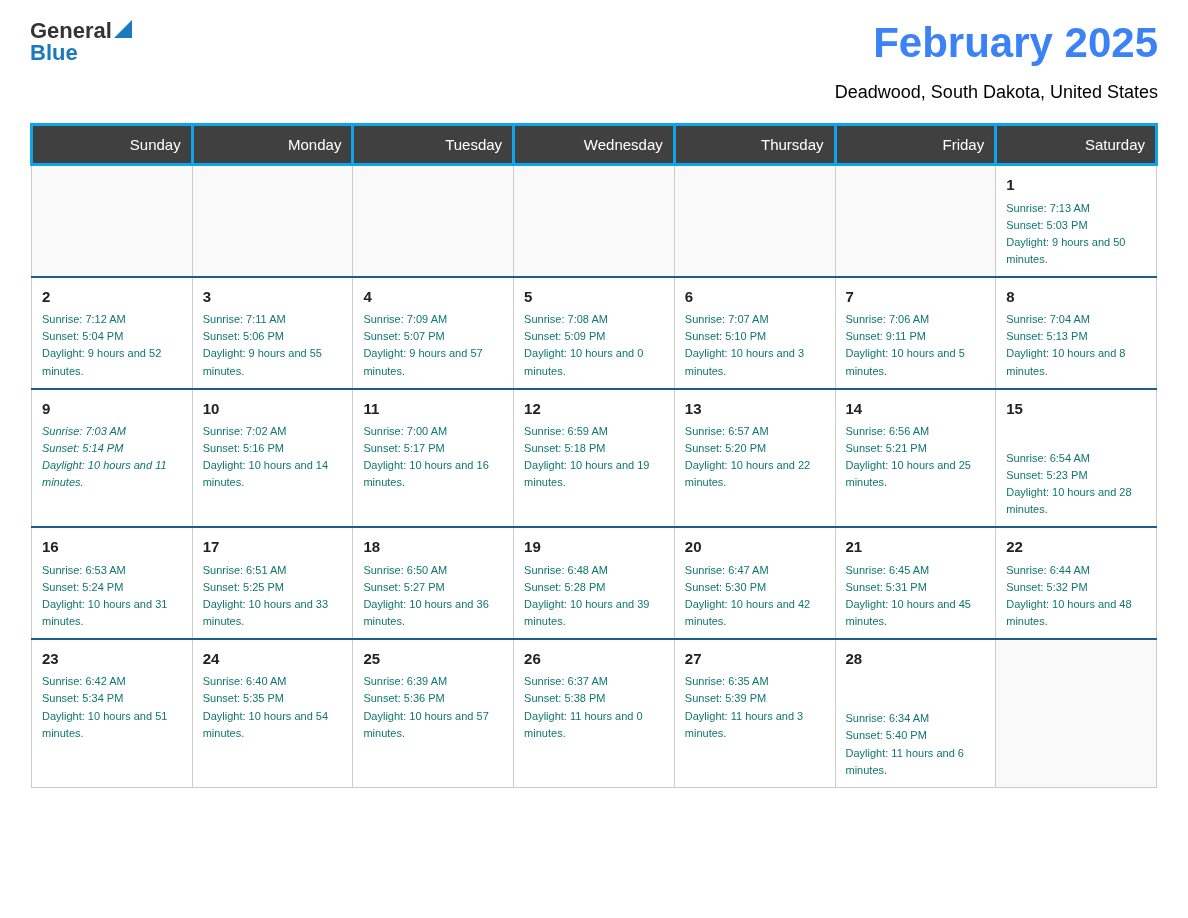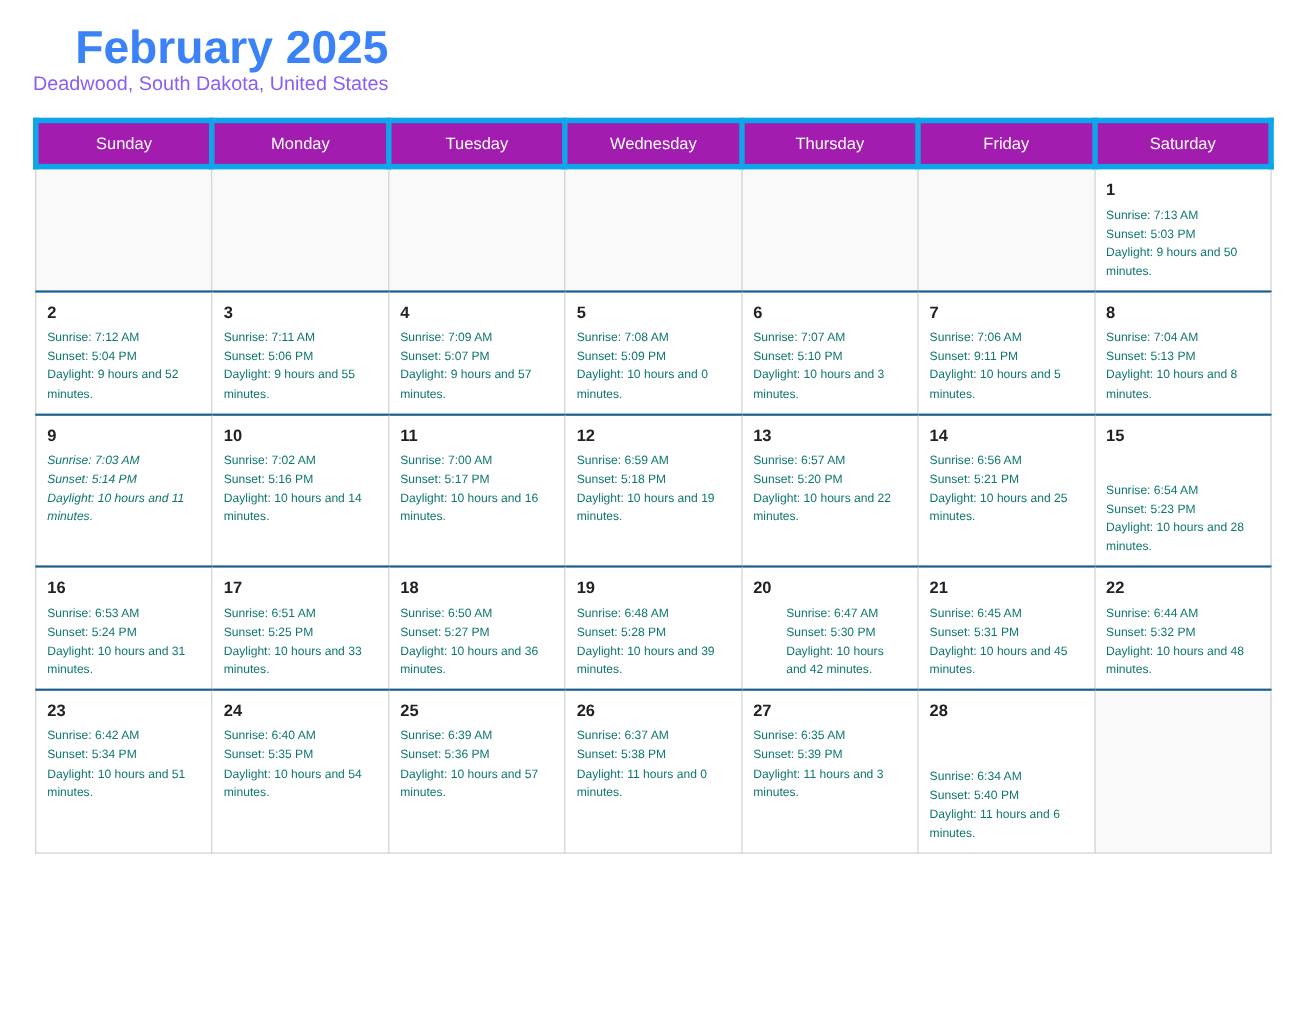--- a/index.html
+++ b/index.html
@@ -37,36 +37,36 @@
     }
     .title-block h1 {
       font-size: 42px;
       font-weight: bold;
       color: #3b82f6;
       line-height: 1.1;
     }
     .title-block h2 {
       font-size: 18px;
       font-weight: normal;
-      color: #8b5cf6;
-      margin-top: 0;
+      color: #000000;
+      margin-top: 16px;
     }
     .calendar {
       width: 100%;
       border-collapse: collapse;
       border: 1px solid #bbb;
     }
     .calendar thead tr th {
-      background-color: #a21caf;
+      background-color: #404040;
       color: #fff;
-      text-align: center;
+      text-align: right;
       padding: 10px 10px;
       font-size: 15px;
       font-weight: normal;
-      border: 5px solid #0ea5e9;
+      border: 3px solid #0ea5e9;
     }
     .calendar tbody tr td {
       vertical-align: top;
       padding: 8px 10px;
       border: 1px solid #ccc;
       width: 14.28%;
       min-height: 100px;
       font-size: 12.5px;
       color: #333;
       line-height: 1.5;
@@ -87,20 +87,31 @@
       border-top: 2px solid #1a5f8a;
     }
     .empty-cell {
       background: #f9f9f9;
     }
   </style>
 </head>
 <body>
 
 <div class="header">
+  <div class="logo">
+    <div style="display:flex; align-items:center;">
+      <span class="logo-general">General</span>
+      <span style="display:inline-block; margin-left:2px; vertical-align:middle;">
+        <svg width="18" height="18" viewBox="0 0 18 18">
+          <polygon points="0,18 18,0 18,18" fill="#1a7abf"></polygon>
+        </svg>
+      </span>
+    </div>
+    <span class="logo-blue">Blue</span>
+  </div>
   <div class="title-block">
     <h1>February 2025</h1>
     <h2>Deadwood, South Dakota, United States</h2>
   </div>
 </div>
 
 <table class="calendar">
   <thead>
     <tr>
     <th>Sunday</th>
@@ -235,21 +246,21 @@
 Daylight: 10 hours and 36 minutes.</div>
         </td>
         <td>
           <span class="day-num">19</span>
           <div class="sun-info" style="white-space: pre-line;">Sunrise: 6:48 AM
 Sunset: 5:28 PM
 Daylight: 10 hours and 39 minutes.</div>
         </td>
         <td>
           <span class="day-num">20</span>
-          <div class="sun-info" style="white-space: pre-line; margin-left: 30px;">Sunrise: 6:47 AM
+          <div class="sun-info" style="white-space: pre-line;">Sunrise: 6:47 AM
 Sunset: 5:30 PM
 Daylight: 10 hours and 42 minutes.</div>
         </td>
         <td>
           <span class="day-num">21</span>
           <div class="sun-info" style="white-space: pre-line;">Sunrise: 6:45 AM
 Sunset: 5:31 PM
 Daylight: 10 hours and 45 minutes.</div>
         </td>
         <td>

